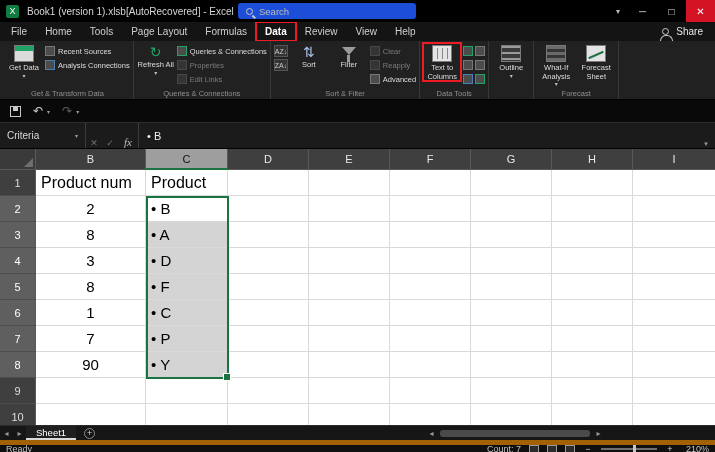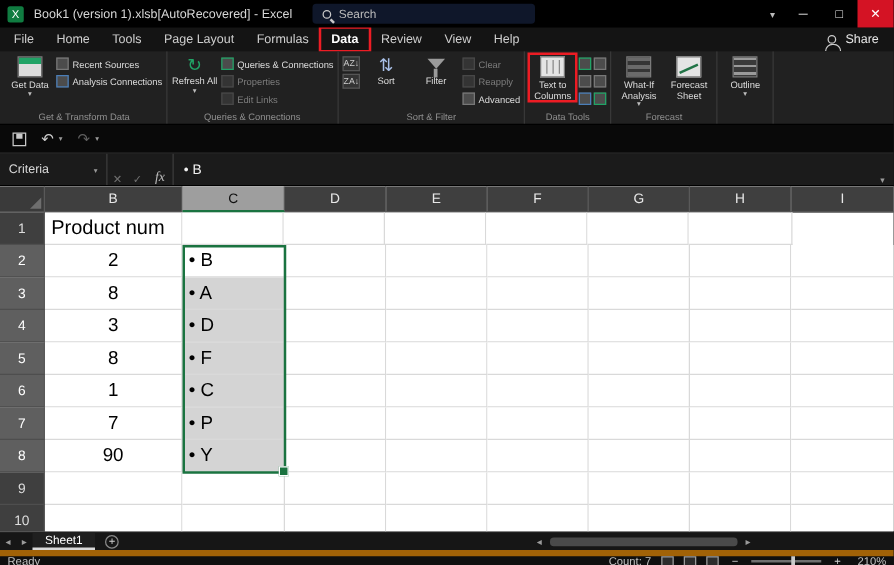--- a/index.html
+++ b/index.html
@@ -3,21 +3,21 @@
 <meta charset="utf-8">
 <style>
 *{box-sizing:border-box;margin:0;padding:0}
 html,body{width:715px;height:452px;overflow:hidden;background:#101010;font-family:"Liberation Sans",sans-serif}
 .app{position:relative;width:715px;height:452px;display:flex;flex-direction:column;background:#101010}
 
 
 .titlebar{height:22px;background:#000;display:flex;align-items:center;padding-left:6px;color:#d6d6d6;font-size:10px;position:relative;flex:0 0 auto}
 .applogo{width:13px;height:13px;background:#107c41;color:#fff;font-size:9px;line-height:13px;text-align:center;margin-right:8px;border-radius:2px;flex:0 0 auto}
 .tb-title{white-space:nowrap;overflow:hidden}
-.searchbox{position:absolute;left:250px;top:3px;width:178px;height:16px;background:#0f172a;border-radius:3px;display:flex;align-items:center;gap:6px;padding:0 8px;color:#bdbdbd;font-size:9.5px}
+.searchbox{position:absolute;left:238px;top:3px;width:178px;height:16px;background:#1d4ed8;border-radius:3px;display:flex;align-items:center;gap:6px;padding:0 8px;color:#bdbdbd;font-size:9.5px}
 .mag{width:7px;height:7px;border:1.5px solid #c9c9c9;border-radius:50%;position:relative;flex:0 0 auto}
 .mag:after{content:"";position:absolute;width:4px;height:1.5px;background:#c9c9c9;transform:rotate(45deg);left:5px;top:7px}
 .tb-right{margin-left:auto;display:flex;align-items:center;height:100%}
 .rdo{width:20px;text-align:center;color:#bbb;font-size:8px}
 .winbtn{width:29px;height:22px;display:flex;align-items:center;justify-content:center;color:#e0e0e0;font-size:10px}
 .winbtn.close{background:#d41324;color:#fff}
 
 
 .tabsrow{height:19px;background:#141414;display:flex;align-items:center;color:#cfcfcf;font-size:10px;padding-left:2px;flex:0 0 auto}
 .rtab{padding:0 9px;height:100%;display:flex;align-items:center;white-space:nowrap}
@@ -253,40 +253,40 @@
               <span class="mi mi-green"></span>
             </div>
         </div>
       </div>
       <div class="glabel">Data Tools</div>
     </div>
 
     <div class="rgroup">
       <div class="rbody">
         <div class="bigbtn">
+          <span class="bicon i-outline"></span>
+          <span>Outline</span>
+          <span class="carat">▾</span>
+        </div>
+      </div>
+    </div>
+
+    <div class="rgroup">
+      <div class="rbody">
+        <div class="bigbtn">
           <span class="bicon i-whatif"></span>
           <span>What-If Analysis</span>
           <span class="carat">▾</span>
         </div>
         <div class="bigbtn">
           <span class="bicon i-forecast"></span>
           <span>Forecast Sheet</span>
         </div>
       </div>
       <div class="glabel">Forecast</div>
-    </div>
-
-    <div class="rgroup">
-      <div class="rbody">
-        <div class="bigbtn">
-          <span class="bicon i-outline"></span>
-          <span>Outline</span>
-          <span class="carat">▾</span>
-        </div>
-      </div>
     </div>
 
   </div>
 
   <div class="qat">
     <span class="saveic"></span>
     <span class="qicon">↶</span>
     <span class="qcarat">▾</span>
     <span class="qicon dim">↷</span>
     <span class="qcarat">▾</span>
@@ -312,20 +312,21 @@
         <div class="gcol" style="width: 81px;">D</div>
         <div class="gcol" style="width: 81px;">E</div>
         <div class="gcol" style="width: 81px;">F</div>
         <div class="gcol" style="width: 81px;">G</div>
         <div class="gcol" style="width: 81px;">H</div>
         <div class="gcol" style="width: 83px;">I</div>
       </div>
       <div class="grow">
         <div class="grhdr">1</div>
         <div class="gcell b" style="width: 110px;">Product num</div>
+        <div class="gcell b" style="width: 82px;">Product</div>
         <div class="gcell" style="width: 81px;"></div>
         <div class="gcell" style="width: 81px;"></div>
         <div class="gcell" style="width: 81px;"></div>
         <div class="gcell" style="width: 81px;"></div>
         <div class="gcell" style="width: 81px;"></div>
         <div class="gcell" style="width: 83px;"></div>
       </div>
       <div class="grow">
         <div class="grhdr selrow">2</div>
         <div class="gcell num" style="width: 110px;">2</div>

